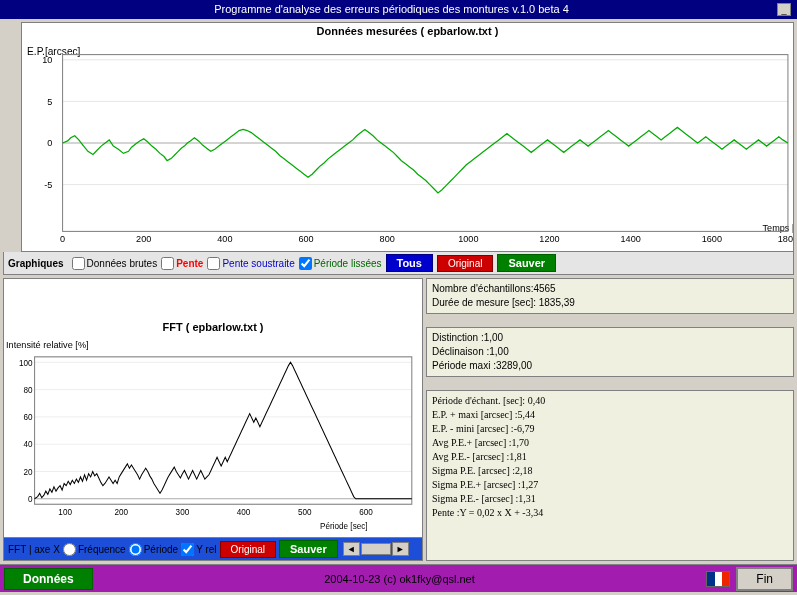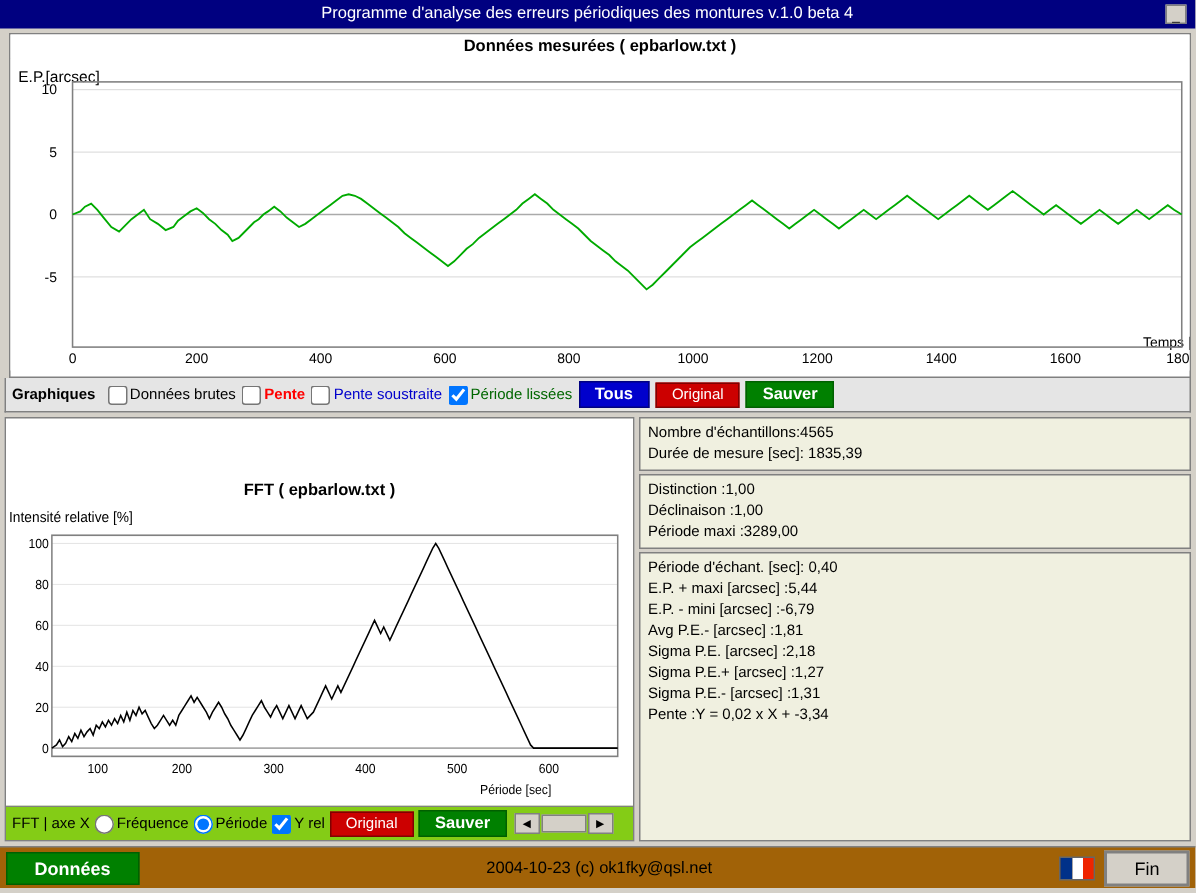--- a/index.html
+++ b/index.html
@@ -34,21 +34,21 @@
       justify-content: center;
     }
     .main-content {
       display: flex;
       flex-direction: column;
       height: calc(595px - 22px);
     }
     
     .top-chart-area {
       background: white;
-      margin: 3px 3px 0 6px;
+      margin: 3px 3px 0 21px;
       border: 1px solid #808080;
       position: relative;
       height: 230px;
     }
     .chart-title {
       text-align: center;
       font-size: 11px;
       font-weight: bold;
       padding: 2px;
       background: white;
@@ -130,53 +130,53 @@
       padding: 2px;
       background: white;
       margin-top: 40px;
     }
     .fft-canvas {
       flex: 1;
       background: white;
       position: relative;
     }
     .fft-controls {
-      background: #84cc16;
+      background: #1d4ed8;
       border-top: 1px solid #808080;
       padding: 2px 4px;
       display: flex;
       align-items: center;
       gap: 3px;
       font-size: 10px;
     }
     
     .info-panel {
       flex: 1;
       display: flex;
       flex-direction: column;
-      gap: 2px;
+      gap: 13px;
     }
     .info-box {
       background: #f0f0e0;
       border: 1px solid #808080;
       padding: 3px 5px;
       font-size: 10px;
     }
     .info-box-title {
       font-weight: bold;
       text-align: center;
       margin-bottom: 2px;
     }
     .info-line {
       font-size: 10px;
       line-height: 1.4;
     }
     
     .bottom-bar {
-      background: #a16207;
+      background: #a21caf;
       border-top: 1px solid #808080;
       display: flex;
       align-items: center;
       justify-content: space-between;
       padding: 2px 4px;
       height: 28px;
     }
     .btn-green-large {
       background: #008000;
       color: white;
@@ -346,25 +346,26 @@
     <div class="info-panel">
       <div class="info-box">
         <div class="info-line">Nombre d'échantillons:4565</div>
         <div class="info-line">Durée de mesure [sec]: 1835,39</div>
       </div>
       <div class="info-box">
         <div class="info-line">Distinction :1,00</div>
         <div class="info-line">Déclinaison :1,00</div>
         <div class="info-line">Période maxi :3289,00</div>
       </div>
-      <div class="info-box" style="flex:1;">
+      <div class="info-box" style="flex:1;font-family:Liberation Serif, serif;">
 
       <div class="info-line">Période d'échant. [sec]: 0,40</div>
           <div class="info-line">E.P. + maxi [arcsec] :5,44</div>
           <div class="info-line">E.P. - mini [arcsec] :-6,79</div>
+          <div class="info-line">Avg P.E.+ [arcsec] :1,70</div>
           <div class="info-line">Avg P.E.- [arcsec] :1,81</div>
           <div class="info-line">Sigma P.E. [arcsec] :2,18</div>
           <div class="info-line">Sigma P.E.+ [arcsec] :1,27</div>
           <div class="info-line">Sigma P.E.- [arcsec] :1,31</div>
           <div class="info-line">Pente :Y = 0,02 x X + -3,34</div>
         </div>
     </div>
 
   </div>
 

